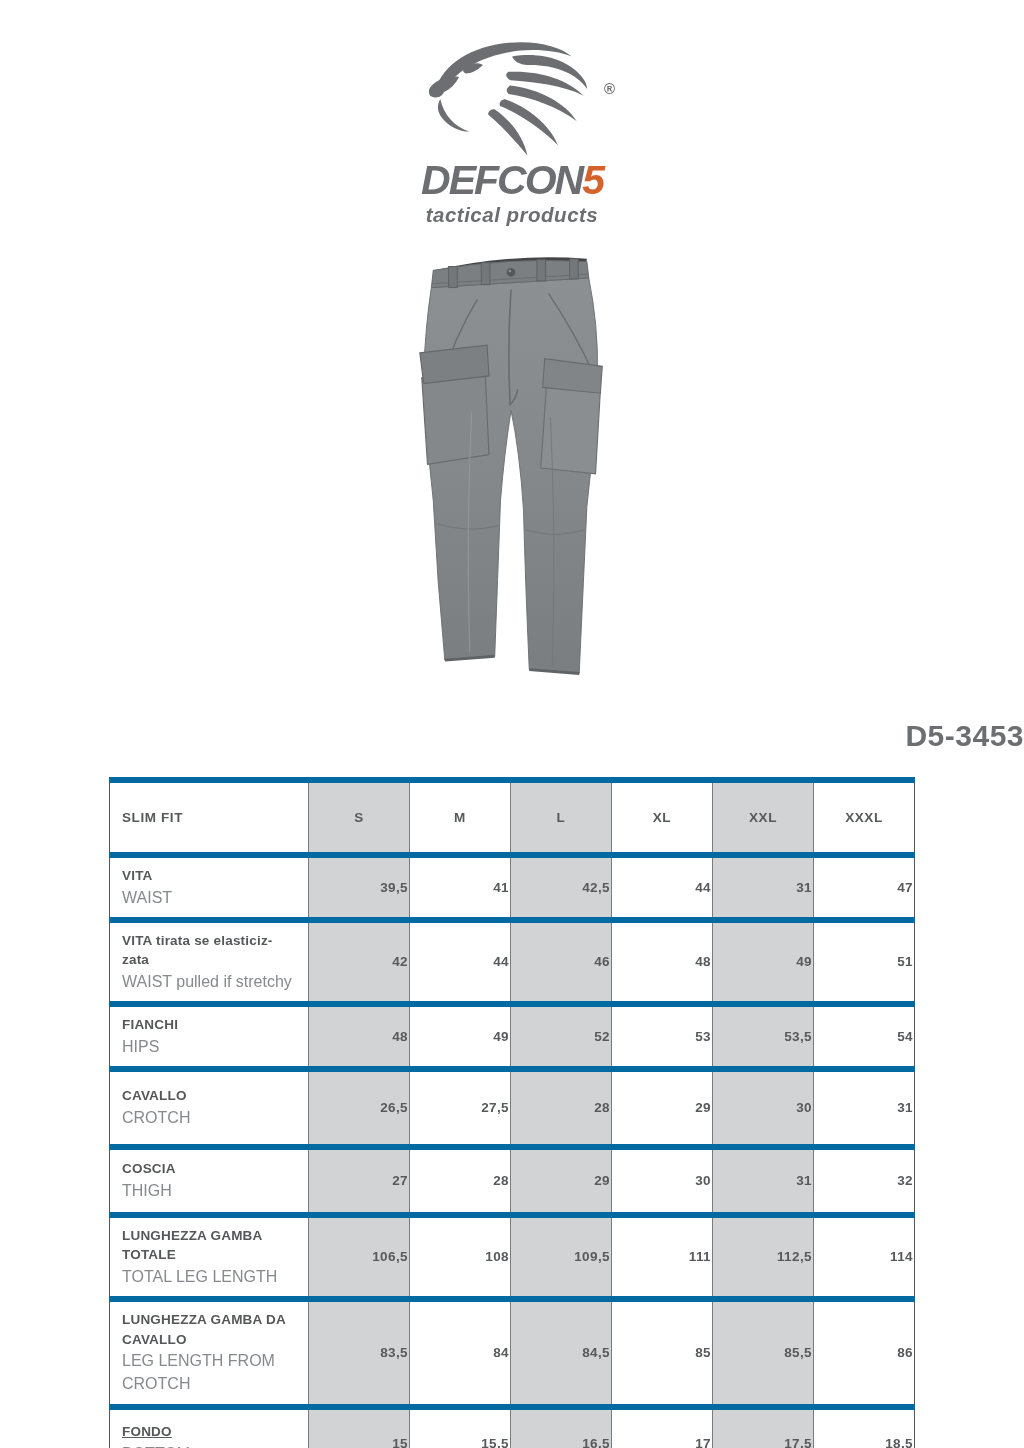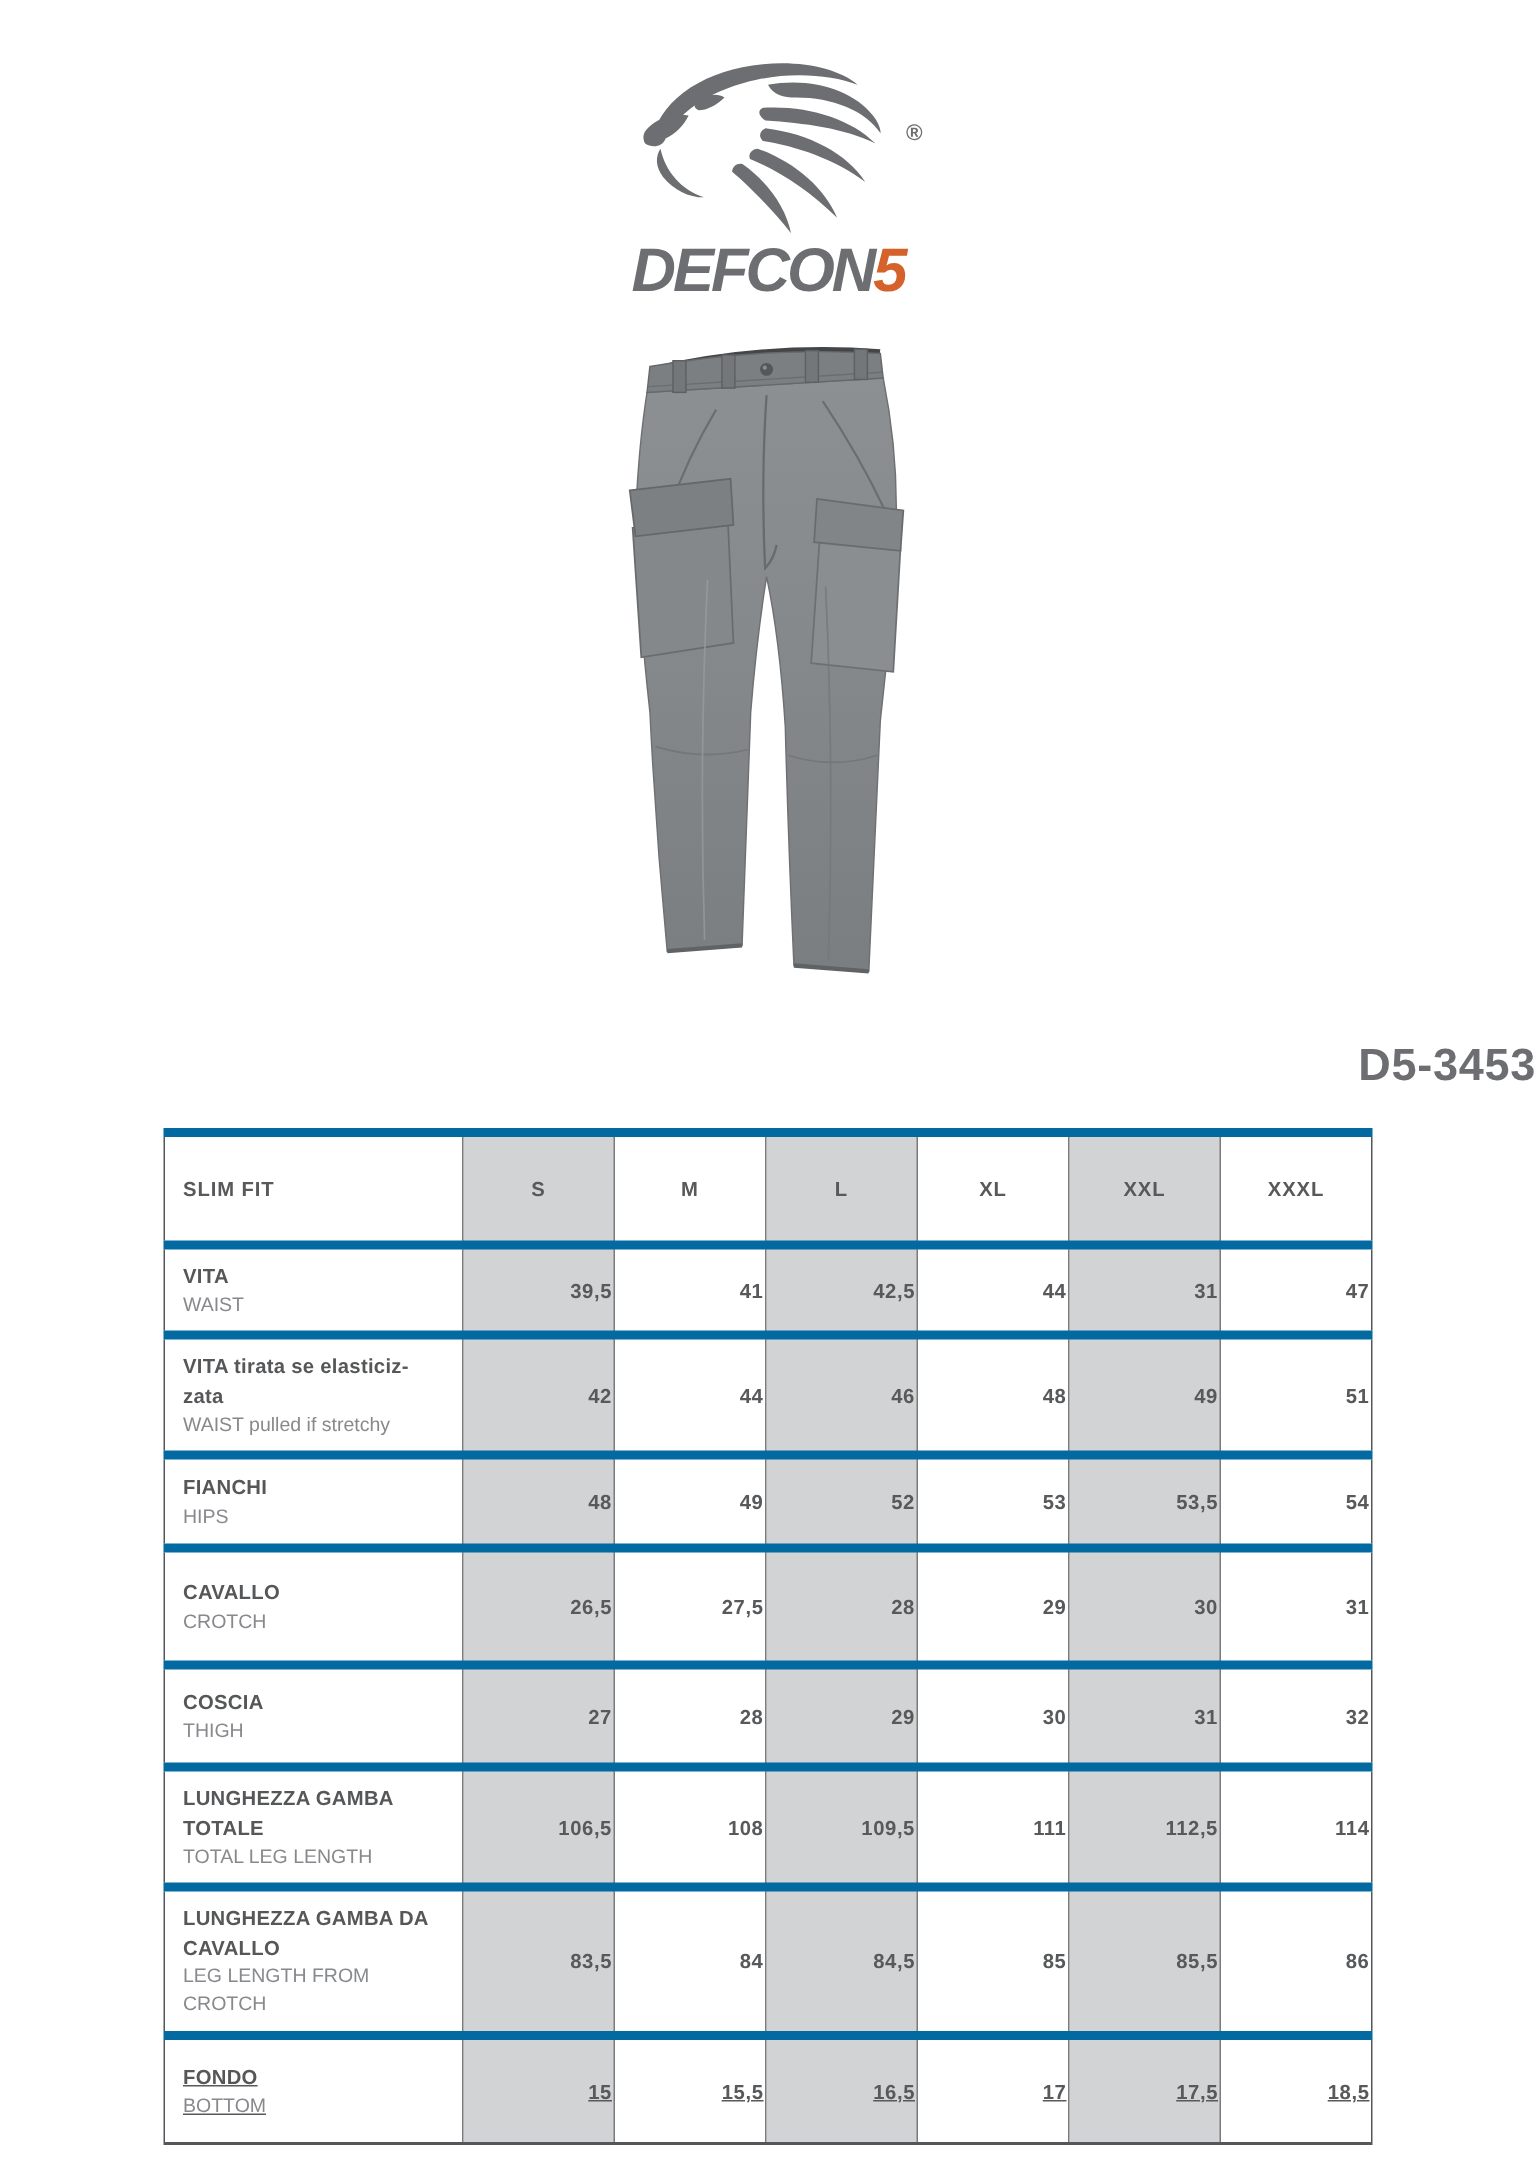--- a/index.html
+++ b/index.html
@@ -52,21 +52,21 @@
   .size-header{
     text-align:center;font-weight:bold;font-size:13.5px;color:#58595b;letter-spacing:0.6px;
   }
   .label-cell{text-align:left;padding:8px 10px 8px 12px;}
   .label-cell.fit{font-weight:bold;font-size:13.5px;color:#58595b;letter-spacing:0.6px;}
   .label-it{
     font-weight:bold;font-size:13.5px;color:#565759;line-height:1.45;
     letter-spacing:0.2px;white-space:pre-line;
   }
   .label-en{
-    font-weight:normal;font-size:13px;color:#87898c;line-height:1.45;white-space:pre-line;
+    font-weight:normal;font-size:16px;color:#87898c;line-height:1.45;white-space:pre-line;
   }
   .value-cell{
     text-align:right;font-weight:bold;font-size:13.5px;color:#58595b;letter-spacing:0.4px;
   }
   tbody tr.r0{height:47px;}
   tbody tr.r1{height:70px;}
   tbody tr.r2{height:62px;}
   tbody tr.r3{height:78px;}
   tbody tr.r4{height:68px;}
   tbody tr.r5{height:64px;}
@@ -87,20 +87,21 @@
         <path d="M98,58 C132,62 162,78 176,100 C152,82 122,72 96,68 C92,64 94,60 98,58 Z"></path>
         <path d="M92,74 C120,84 144,104 154,128 C132,106 106,90 86,82 C84,78 88,74 92,74 Z"></path>
         <path d="M80,86 C100,100 114,120 118,140 C102,120 84,102 72,92 C72,88 76,85 80,86 Z"></path>
         <path d="M16,74 C20,92 32,106 50,112 C38,112 26,106 18,96 C12,88 12,80 16,74 Z"></path>
         <path d="M6,58 C14,50 26,46 38,48 C34,56 28,62 20,66 C18,72 10,74 4,70 C2,66 2,62 6,58 Z"></path>
         <path d="M44,38 C50,32 60,30 66,34 C60,40 52,44 46,44 C42,42 42,40 44,38 Z"></path>
       </g>
     </svg>
     <span class="reg-mark">®</span>
     <div class="brand"><span>DEFCON</span><span class="accent">5</span></div>
+    <div class="tagline">tactical products</div>
   </div>
 
   <div class="product">
     <svg width="192" height="442" viewBox="0 0 200 460" aria-hidden="true">
       <defs>
         <linearGradient id="gBody" x1="0" y1="0" x2="0" y2="1">
           <stop offset="0" stop-color="#8d9093"></stop>
           <stop offset="0.5" stop-color="#85888b"></stop>
           <stop offset="1" stop-color="#7b7e81"></stop>
         </linearGradient>

